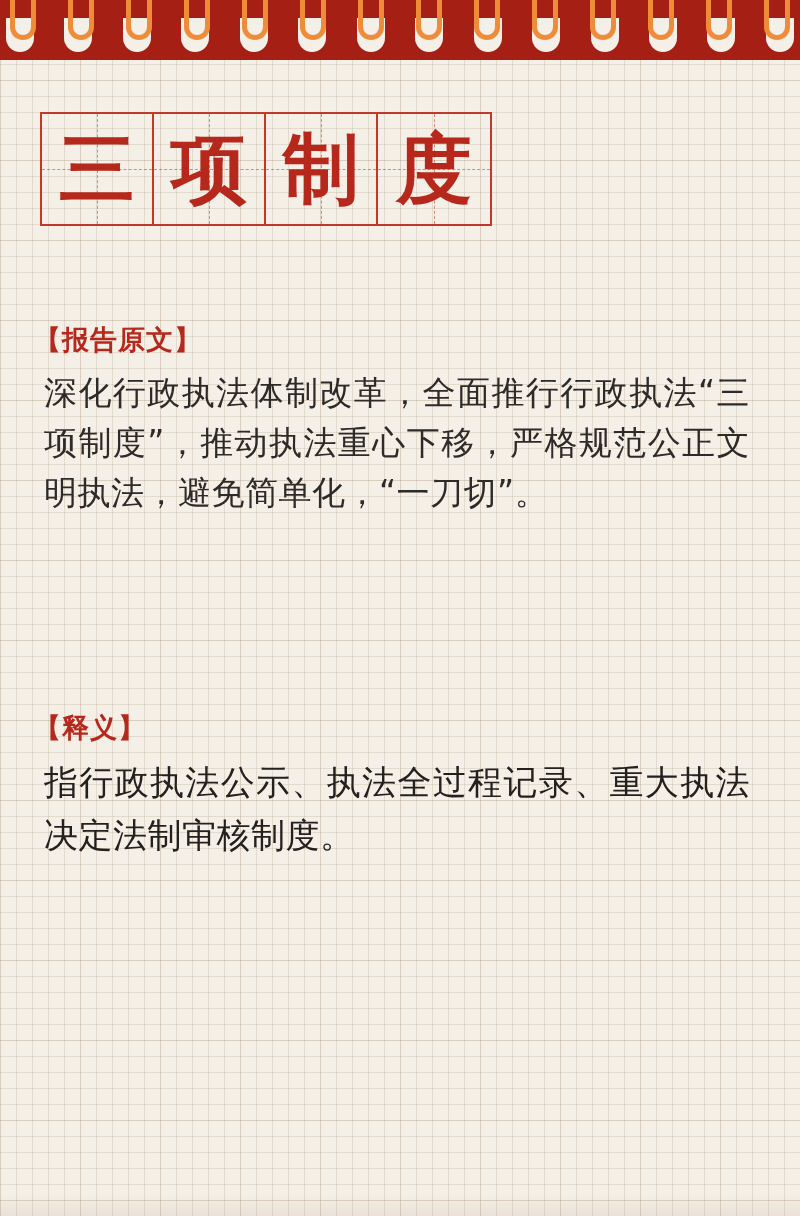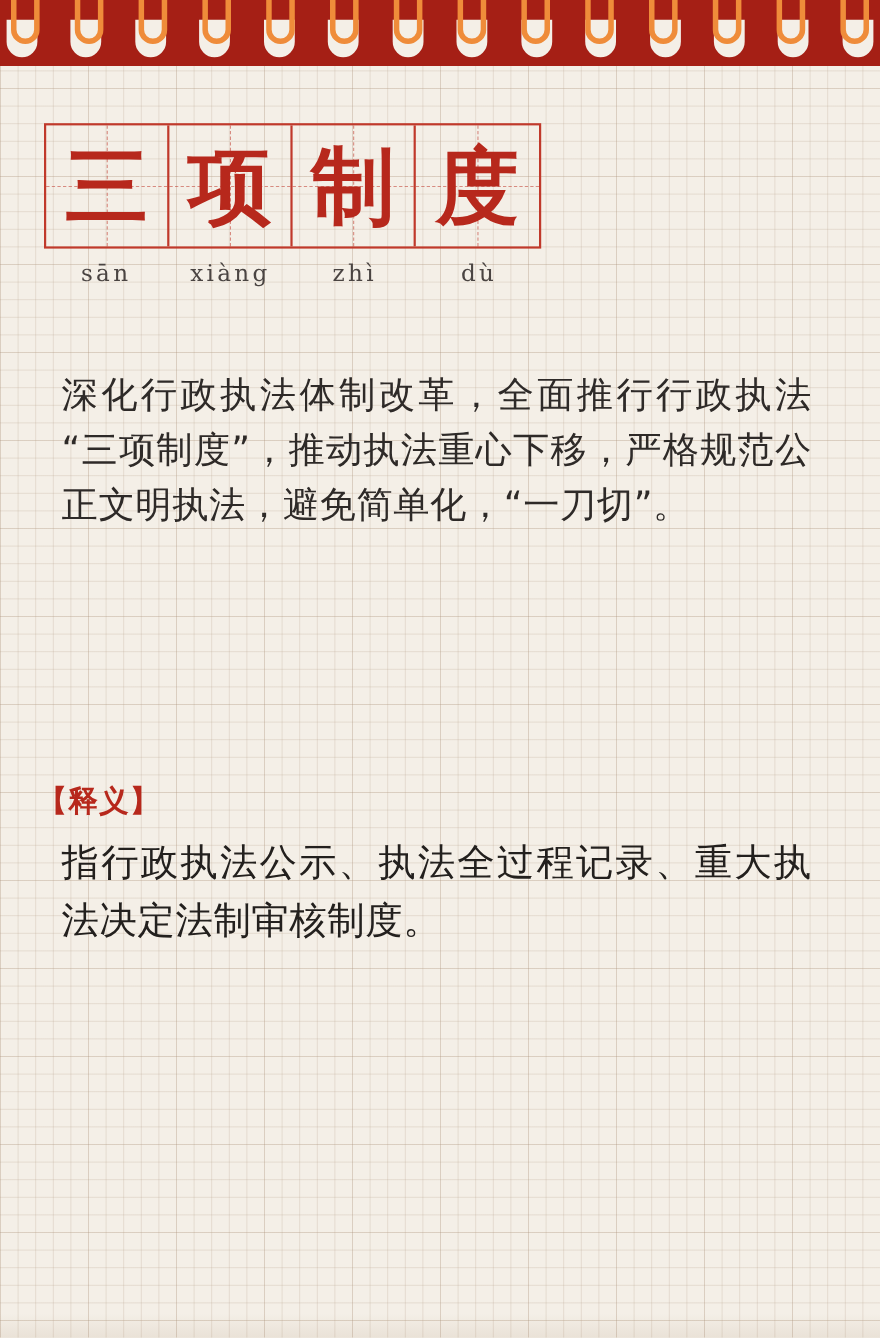--- a/index.html
+++ b/index.html
@@ -179,21 +179,21 @@
     color: #b7281c;
     letter-spacing: 1px;
     margin: 0 0 10px 0;
     white-space: nowrap;
   }
   .section-body {
     font-family: "DejaVu Sans", "Liberation Sans", sans-serif;
     font-size: 33px;
     line-height: 1.52;
     color: #2e2a28;
-    margin: 12px;
+    margin: 0;
     padding-left: 10px;
     text-align: justify;
     letter-spacing: 0.5px;
   }
   .section-body.serif {
     font-family: "DejaVu Serif", "Liberation Serif", serif;
     font-size: 34px;
     line-height: 1.55;
     color: #23201e;
   }
@@ -250,29 +250,24 @@
       <div class="grid-cell">
         <span class="grid-char">项</span>
       </div>
       <div class="grid-cell">
         <span class="grid-char">制</span>
       </div>
       <div class="grid-cell">
         <span class="grid-char">度</span>
       </div>
     </div>
-    <div class="pinyin-row">
-      <div class="pinyin">sān</div>
-      <div class="pinyin">xiàng</div>
-      <div class="pinyin">zhì</div>
-      <div class="pinyin">dù</div>
-    </div>
   </div>
 
   <div class="section" id="section-original">
+    <h2 class="section-heading">【报告原文】</h2>
     <p class="section-body">深化行政执法体制改革，全面推行行政执法“三项制度”，推动执法重心下移，严格规范公正文明执法，避免简单化，“一刀切”。</p>
   </div>
 
   <div class="section" id="section-meaning">
     <h2 class="section-heading">【释义】</h2>
     <p class="section-body serif">指行政执法公示、执法全过程记录、重大执法决定法制审核制度。</p>
   </div>
 
   <div class="bottom-edge"></div>
 </div>

